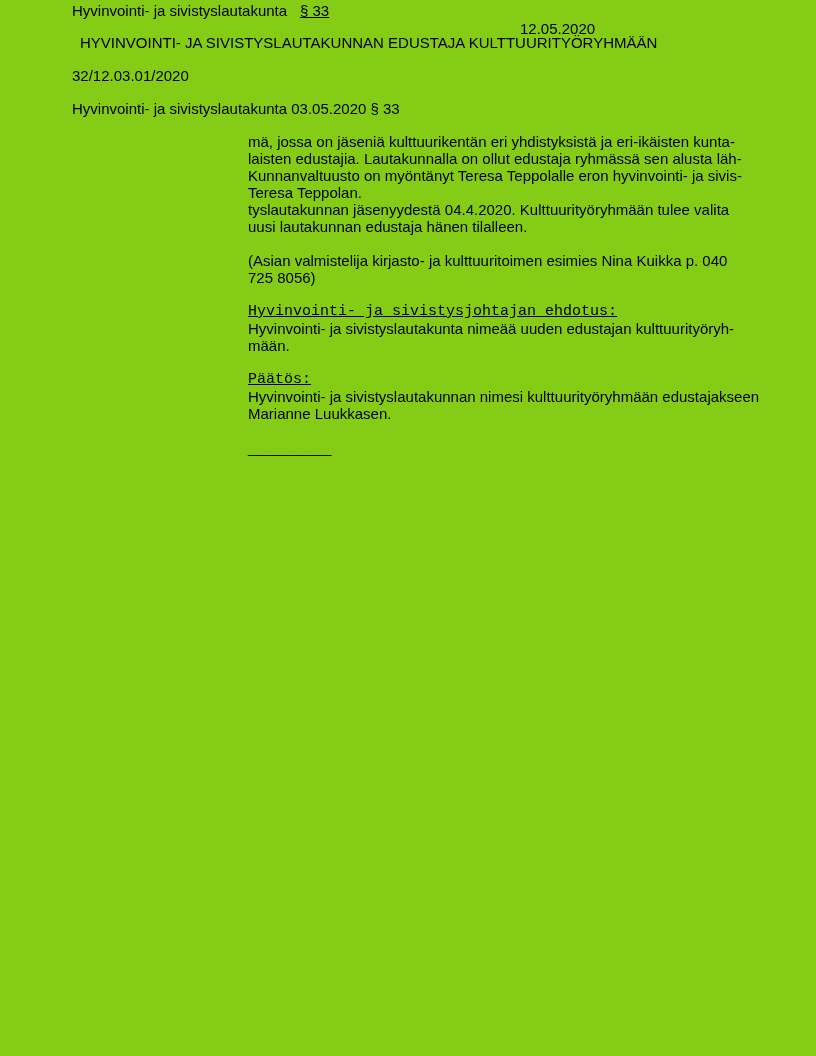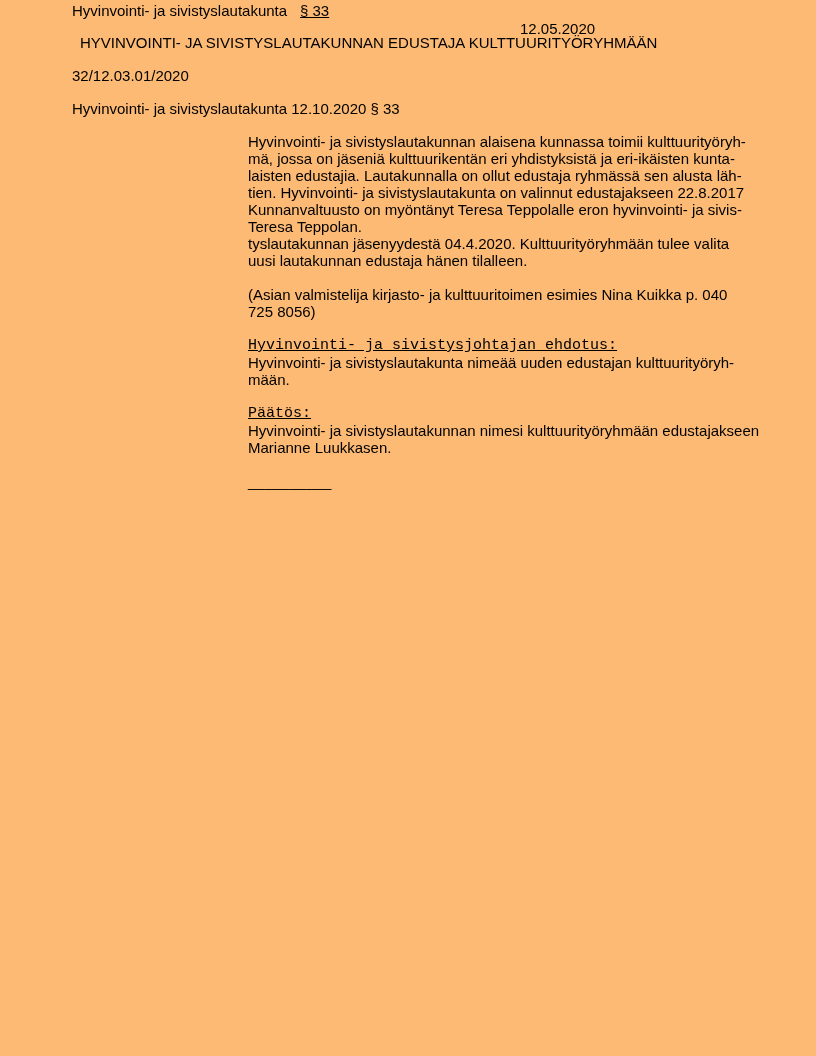--- a/index.html
+++ b/index.html
@@ -5,21 +5,21 @@
   * { box-sizing: border-box; }
   html, body {
     margin: 0;
     padding: 0;
     background: #ffffff;
   }
   .page {
     position: relative;
     width: 816px;
     height: 1056px;
-    background: #fdba74;
+    background: #84cc16;
     font-family: "Liberation Sans", sans-serif;
     font-size: 15px;
     color: #000000;
     overflow: hidden;
   }
   .abs {
     position: absolute;
     white-space: nowrap;
     line-height: 17px;
   }
@@ -54,27 +54,25 @@
 <div class="page">
 
   <div class="abs header-committee">Hyvinvointi- ja sivistyslautakunta</div>
   <div class="abs header-section">§ 33</div>
   <div class="abs header-date">12.05.2020</div>
 
   <div class="abs doc-title">HYVINVOINTI- JA SIVISTYSLAUTAKUNNAN EDUSTAJA KULTTUURITYÖRYHMÄÄN</div>
 
   <div class="abs case-number">32/12.03.01/2020</div>
 
-  <div class="abs subheader">Hyvinvointi- ja sivistyslautakunta 12.10.2020 § 33</div>
+  <div class="abs subheader">Hyvinvointi- ja sivistyslautakunta 03.05.2020 § 33</div>
 
   <div class="body-block">
-    <div class="line">Hyvinvointi- ja sivistyslautakunnan alaisena kunnassa toimii kulttuurityöryh-</div>
     <div class="line">mä, jossa on jäseniä kulttuurikentän eri yhdistyksistä ja eri-ikäisten kunta-</div>
     <div class="line">laisten edustajia. Lautakunnalla on ollut edustaja ryhmässä sen alusta läh-</div>
-    <div class="line">tien. Hyvinvointi- ja sivistyslautakunta on valinnut edustajakseen 22.8.2017</div>
     <div class="line">Kunnanvaltuusto on myöntänyt Teresa Teppolalle eron hyvinvointi- ja sivis-</div>
     <div class="line">Teresa Teppolan.</div>
     <div class="line">tyslautakunnan jäsenyydestä 04.4.2020. Kulttuurityöryhmään tulee valita</div>
     <div class="line">uusi lautakunnan edustaja hänen tilalleen.</div>
     <div class="line"></div>
     <div class="line">(Asian valmistelija kirjasto- ja kulttuuritoimen esimies Nina Kuikka p. 040</div>
     <div class="line">725 8056)</div>
     <div class="line"></div>
     <div class="line underline">Hyvinvointi- ja sivistysjohtajan ehdotus:</div>
     <div class="line">Hyvinvointi- ja sivistyslautakunta nimeää uuden edustajan kulttuurityöryh-</div>

